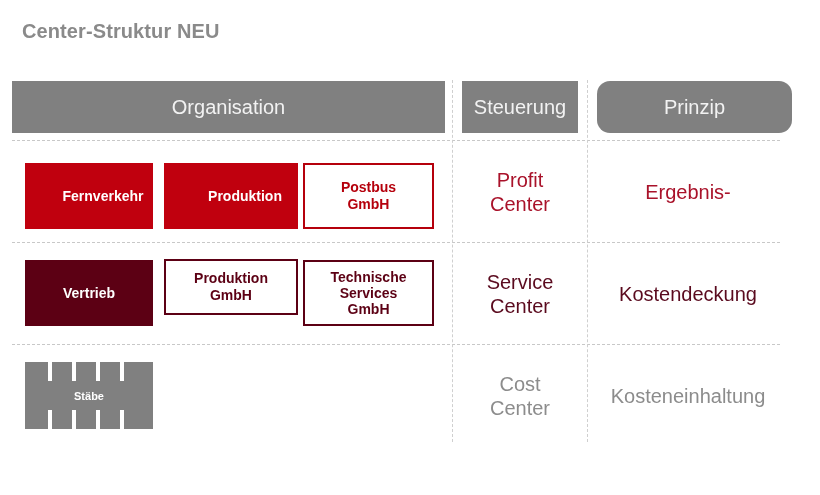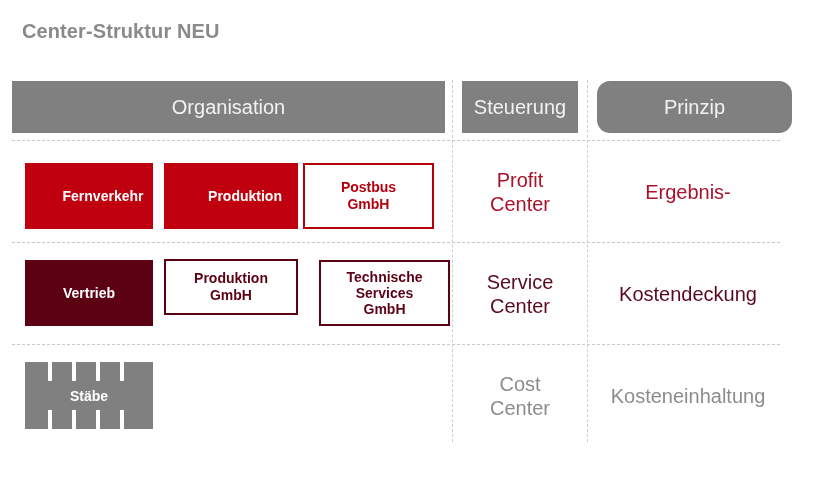--- a/index.html
+++ b/index.html
@@ -28,21 +28,21 @@
     position: absolute; display: flex; align-items: center; justify-content: center;
     text-align: center; font-weight: bold; font-size: 14px; line-height: 17px;
   }
   .box.fill-red { background: #c0000e; color: #ffffff; padding-left: 28px; }
   .box.outline-red { background: #ffffff; border: 2px solid #b5000c; color: #b5000c; }
   .box.fill-dark { background: #5c0014; color: #ffffff; }
   .box.outline-dark { background: #ffffff; border: 2px solid #5c0014; color: #5c0014; }
 
   .staebe {
     position: absolute; left: 25px; top: 362px; width: 128px; height: 67px;
-    background: #808080; color: #ffffff; font-weight: bold; font-size: 14px;
+    background: #808080; color: #ffffff; font-weight: bold; font-size: 11px;
     display: flex; align-items: center; justify-content: center;
   }
   .notch { position: absolute; width: 4px; height: 19px; background: #ffffff; }
 
   .cell-text {
     position: absolute; text-align: center; font-size: 20px; line-height: 24px;
     display: flex; align-items: center; justify-content: center;
   }
   .c-red { color: #a9122a; }
   .c-dark { color: #5a0a1e; }
@@ -78,21 +78,21 @@
 <div class="cell-text c-red" style="left:588px;top:150px;width:200px;height:84px;">
   <span><span>Ergebnis-</span><br></span>
 </div>
 
 <div class="box fill-dark" style="left:25px;top:260px;width:128px;height:66px;">
   <span>Vertrieb</span>
 </div>
 <div class="box outline-dark" style="left:164px;top:259px;width:134px;height:56px;">
   <span><span>Produktion</span><br><span>GmbH</span></span>
 </div>
-<div class="box outline-dark" style="left:319px;top:260px;width:131px;height:66px;line-height:16px;">
+<div class="box outline-dark" style="left:303px;top:260px;width:131px;height:66px;line-height:16px;">
   <span><span>Technische</span><br><span>Services</span><br><span>GmbH</span></span>
 </div>
 <div class="cell-text c-dark" style="left:453px;top:252px;width:134px;height:84px;">
   <span><span>Service</span><br><span>Center</span></span>
 </div>
 <div class="cell-text c-dark" style="left:588px;top:252px;width:200px;height:84px;">
   <span>Kostendeckung</span>
 </div>
 
 <div class="staebe">

